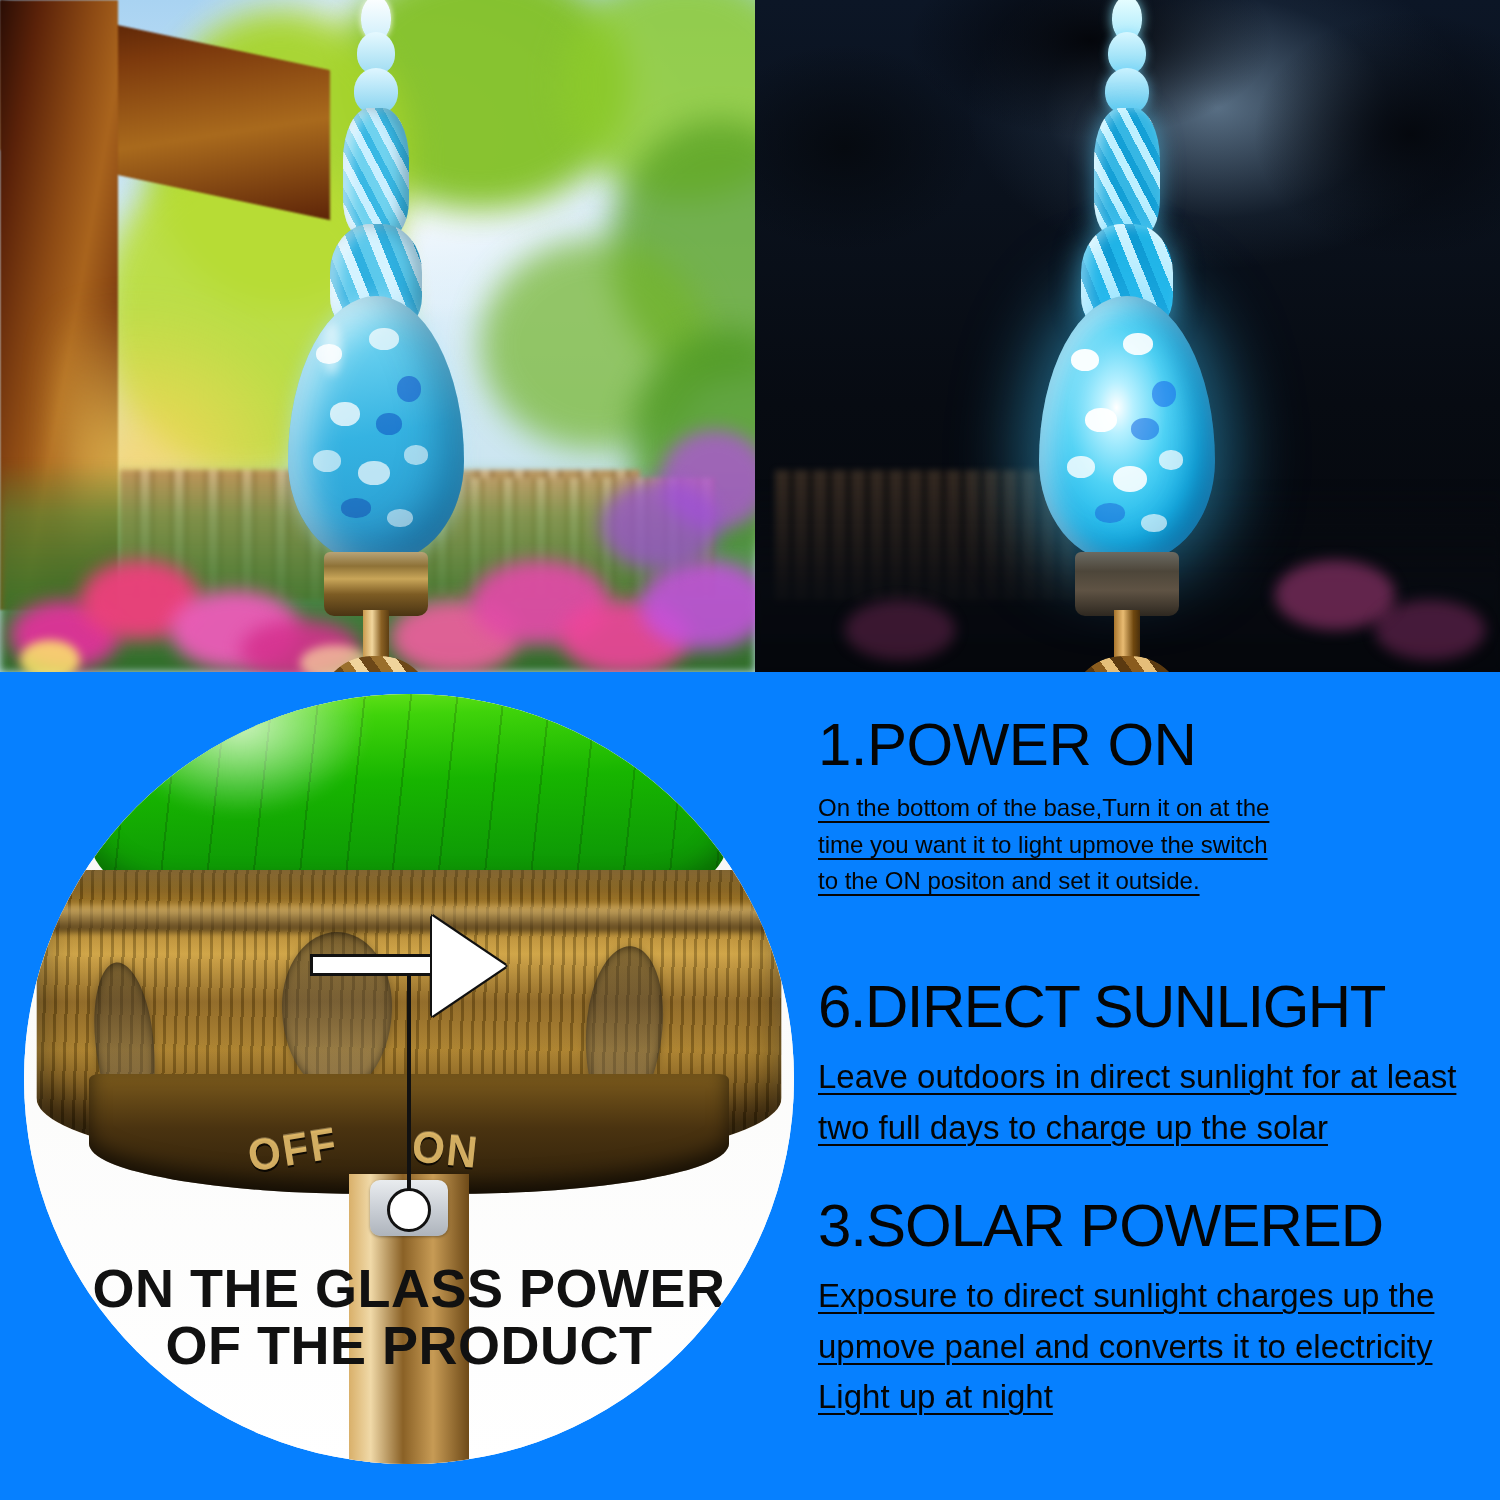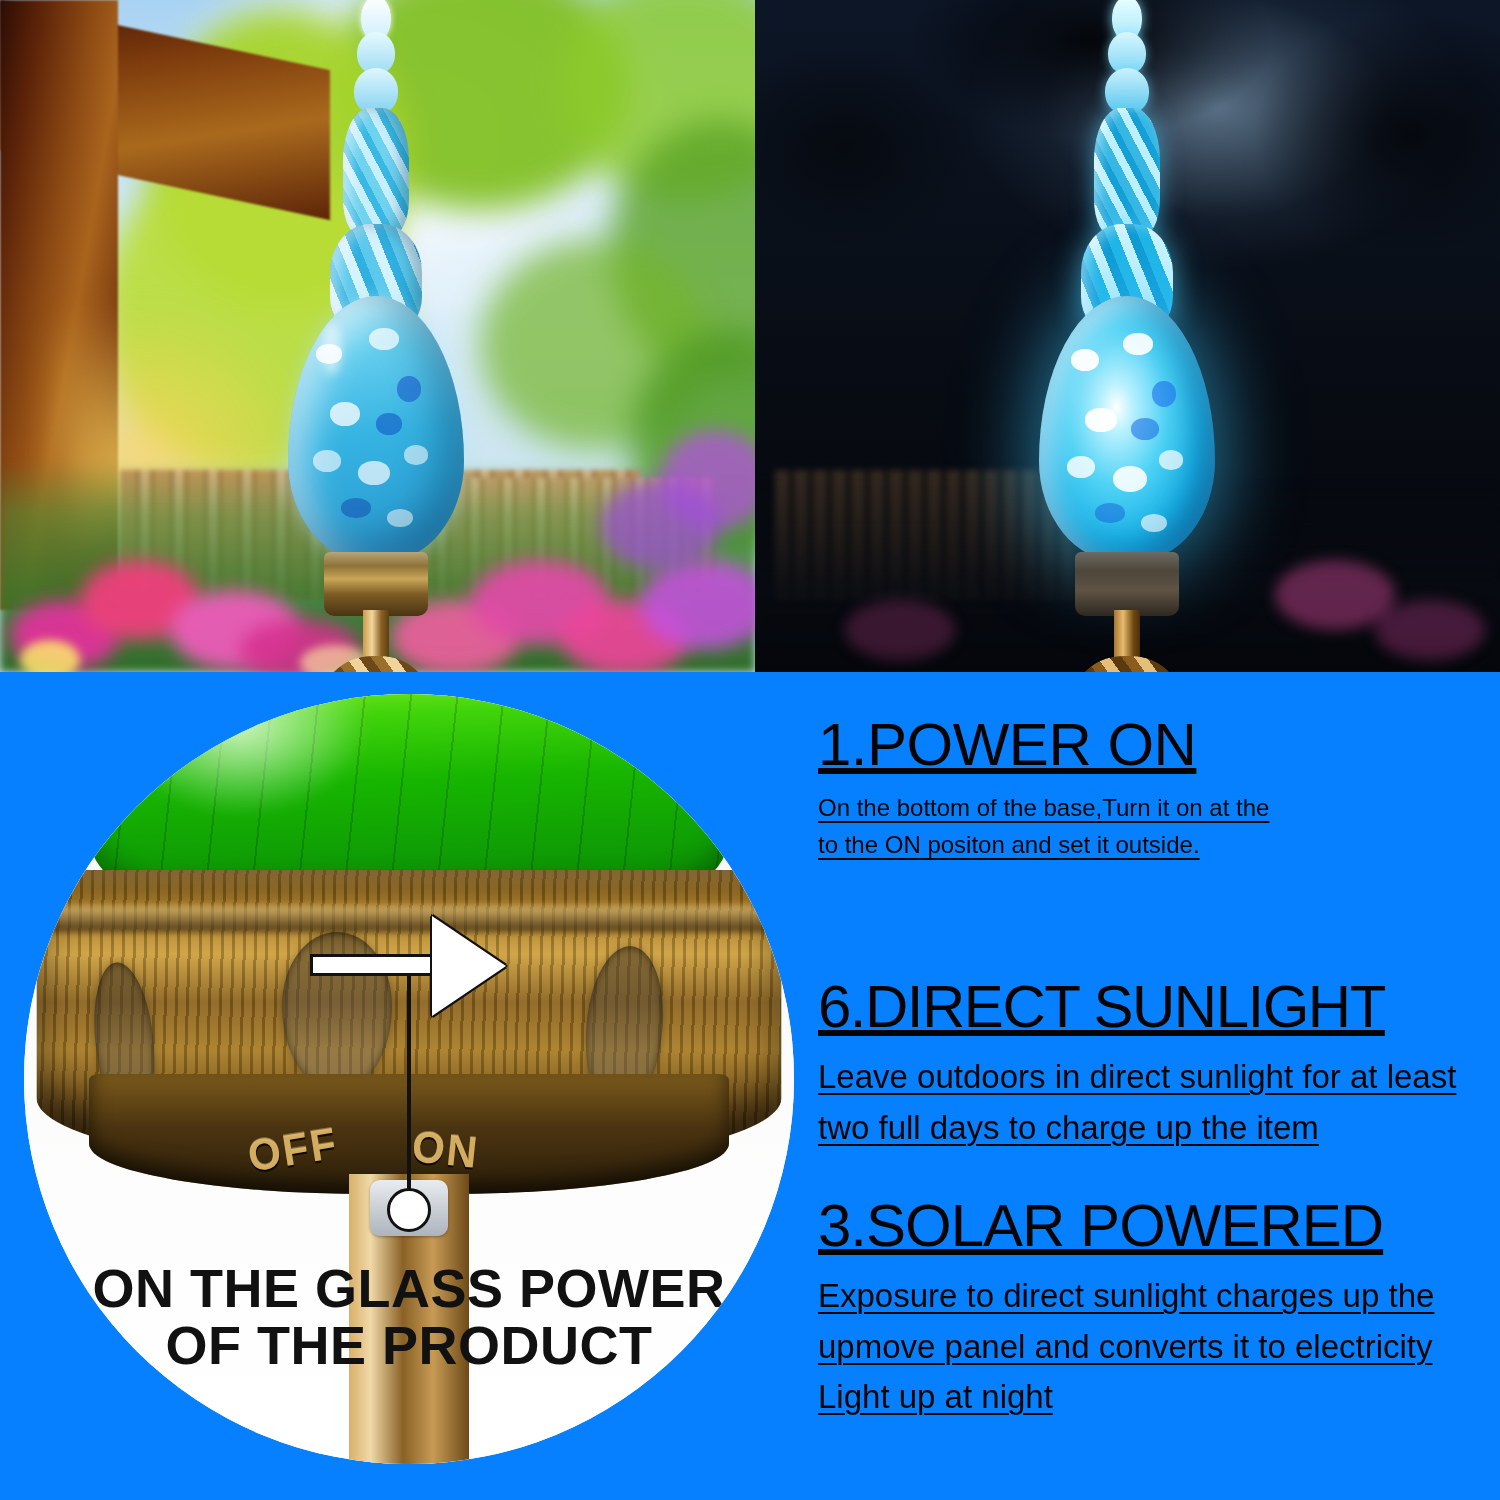--- a/index.html
+++ b/index.html
@@ -206,21 +206,20 @@
     position:absolute;left:818px;top:714px;width:660px;height:750px;
   }
   .step{position:absolute;left:0;width:660px;}
   #step-1{top:0;}
   #step-2{top:262px;}
   #step-3{top:481px;}
   .step-title{
     font-size:60px;line-height:1.04;font-weight:400;color:#050505;
     letter-spacing:-.5px;margin:0 0 14px 0;white-space:nowrap;
     font-family:"Liberation Sans",sans-serif;
-    text-decoration:underline;
   }
   .step-body{margin:0;}
   .step-body span{
     display:block;font-size:34px;line-height:1.52;color:#050505;
     text-decoration:underline;text-decoration-thickness:2px;
     text-underline-offset:5px;white-space:nowrap;
     font-family:"Liberation Sans",sans-serif;
   }
   #step-1 .step-body span{font-size:24px;}
   #step-2 .step-title{letter-spacing:-1.5px;}
@@ -370,29 +369,30 @@
       <span>OF THE PRODUCT</span>
     </div>
   </div>
 
   <div id="instructions">
 
     <div class="step" id="step-1">
       <div class="step-title">1.POWER ON</div>
       <div class="step-body">
         <span>On the bottom of the base,Turn it on at the</span>
+        <span>time you want it to light upmove the switch</span>
         <span>to the ON positon and set it outside.</span>
       </div>
     </div>
 
     <div class="step" id="step-2">
       <div class="step-title">6.DIRECT SUNLIGHT</div>
       <div class="step-body">
         <span>Leave outdoors in direct sunlight for at least</span>
-        <span>two full days to charge up the item</span>
+        <span>two full days to charge up the solar</span>
       </div>
     </div>
 
     <div class="step" id="step-3">
       <div class="step-title">3.SOLAR POWERED</div>
       <div class="step-body">
         <span>Exposure to direct sunlight charges up the</span>
         <span>upmove panel and converts it to electricity</span>
         <span>Light up at night</span>
       </div>

